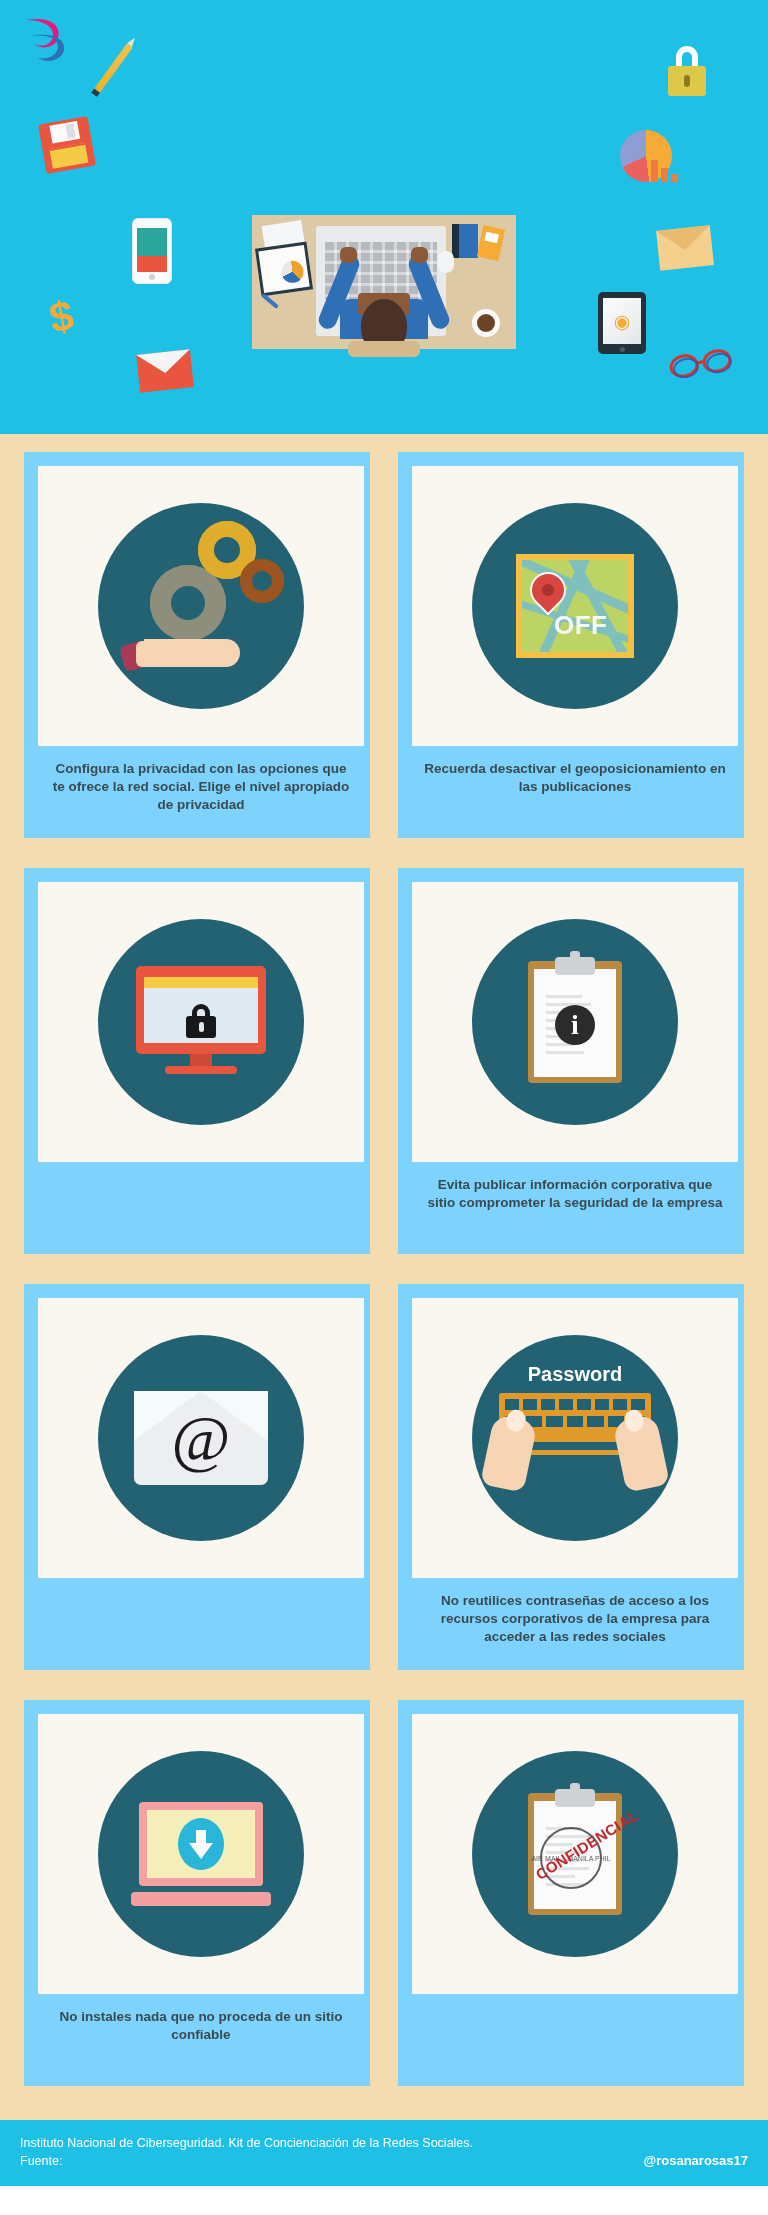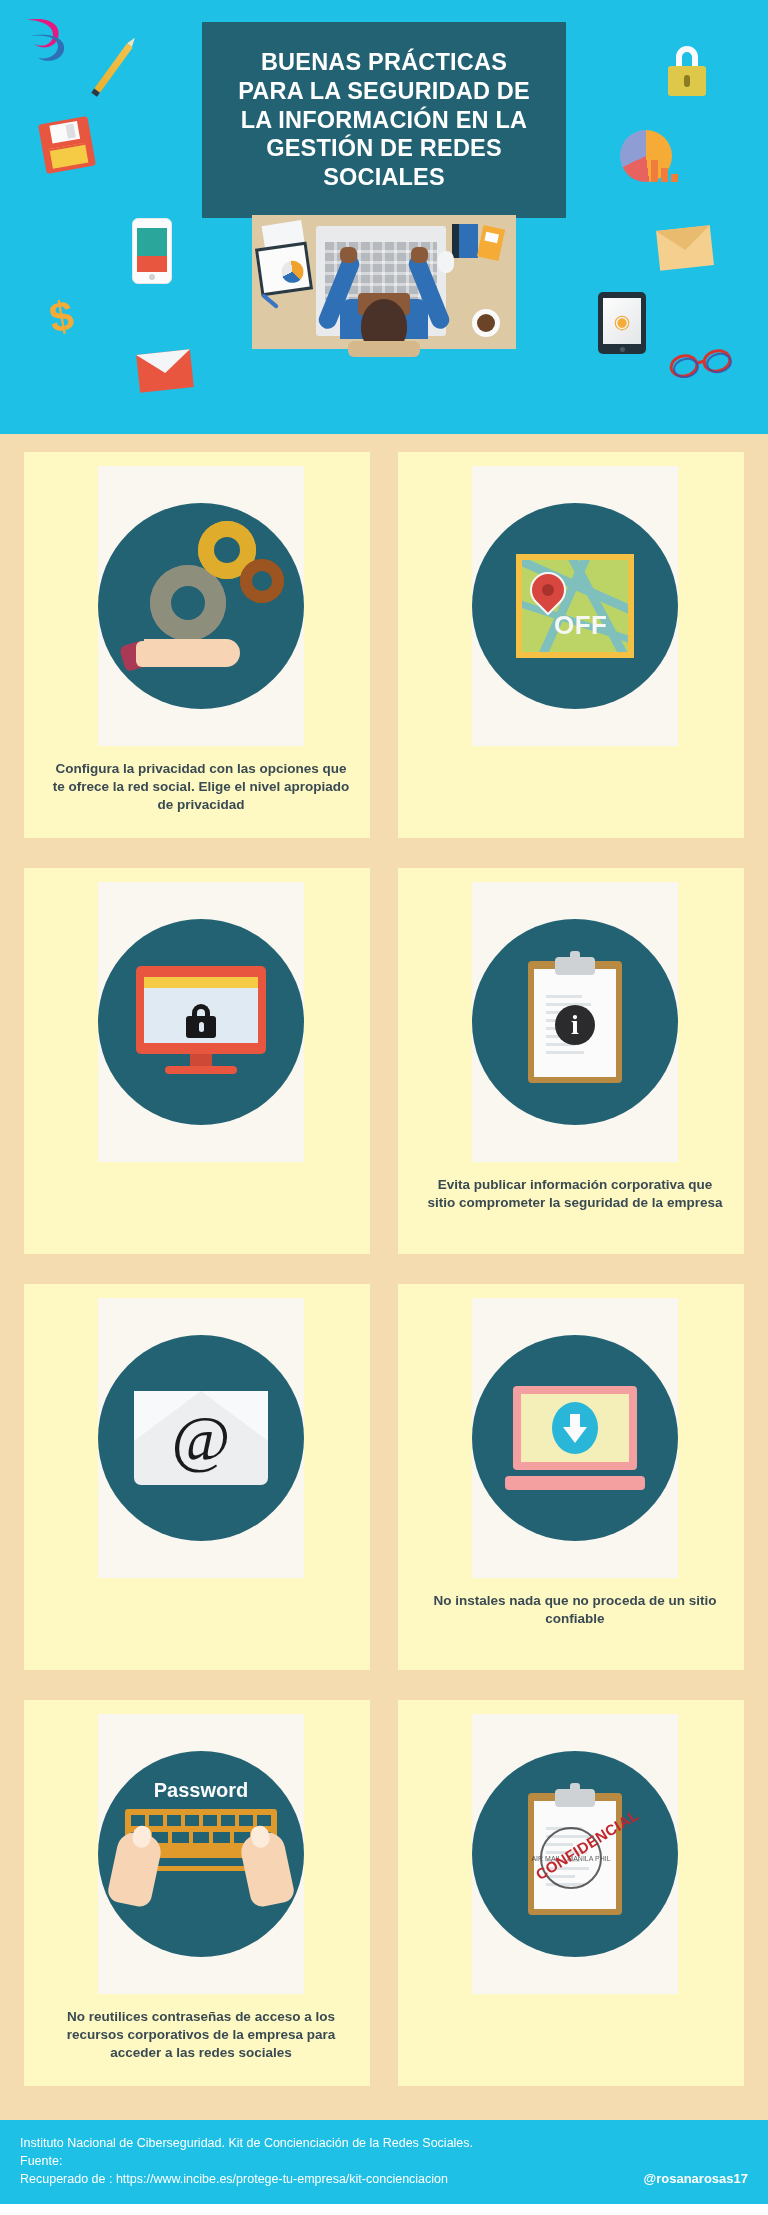--- a/index.html
+++ b/index.html
@@ -253,23 +253,23 @@
 
   
   .grid-wrap { background:#f5dcb0; padding:18px 24px 34px 24px; width:768px; }
   .grid {
     display:grid;
     grid-template-columns:1fr 1fr;
     column-gap:28px;
     row-gap:30px;
   }
   .card {
-    background:#fef9c3;
+    background:#7dd3fc;
     padding:14px 6px 0 14px;
-    display:flex; flex-direction:column;align-items:center;
+    display:flex; flex-direction:column;
   }
   .card-art {
     background:#faf7f0;
     height:280px;
     display:flex; align-items:center; justify-content:center;
   }
   .circle {
     width:206px; height:206px; border-radius:50%;
     background:#226273;
     position:relative;
@@ -566,27 +566,20 @@
         <ellipse cx="16" cy="18" rx="13" ry="10" transform="rotate(-12 16 18)"></ellipse>
         <ellipse cx="49" cy="13" rx="13" ry="10" transform="rotate(-12 49 13)"></ellipse>
         <path d="M29 15 L37 13"></path>
       </g>
       <g fill="none" stroke="#3a4ea8" stroke-width="2" opacity=".8">
         <ellipse cx="18" cy="20" rx="12" ry="9" transform="rotate(-12 18 20)"></ellipse>
         <ellipse cx="51" cy="15" rx="12" ry="9" transform="rotate(-12 51 15)"></ellipse>
       </g>
     </svg>
 
-    <div class="title-box">
-      <div class="title-text">BUENAS PRÁCTICAS
-PARA LA SEGURIDAD DE
-LA INFORMACIÓN EN LA
-GESTIÓN DE REDES
-SOCIALES</div>
-    </div>
 
     <div class="hero">
       <div class="hero-paper"></div>
       <div class="hero-book">
           <div class="chart"></div>
         </div>
       <div class="hero-pen"></div>
       <div class="hero-laptop">
         <div class="kb"></div>
           <div class="pad"></div>
@@ -641,20 +634,21 @@
                 <div class="road" style="left:-20px;top:26px;width:170px;height:9px;transform:rotate(24deg)"></div>
                 <div class="road" style="left:34px;top:-30px;width:9px;height:170px;transform:rotate(24deg)"></div>
                 <div class="road" style="left:76px;top:-30px;width:9px;height:170px;transform:rotate(-28deg)"></div>
                 <div class="road" style="left:-20px;top:62px;width:170px;height:7px;transform:rotate(18deg)"></div>
               </div>
               <div class="pin"></div>
               <div class="off-label">OFF</div>
             </div>
           </div>
         </div>
+        <div class="card-text">Recuerda desactivar el geoposicionamiento en las publicaciones</div>
       </div>
 
       <div class="card">
         <div class="card-art">
           <div class="circle">
             <div class="monitor">
               <div class="bez">
                   <div class="scr">
                     <div class="bar"></div>
                   </div>
@@ -704,68 +698,68 @@
                 <div class="flapR"></div>
               <div class="at-sym">@</div>
             </div>
           </div>
         </div>
       </div>
 
       <div class="card">
         <div class="card-art">
           <div class="circle">
+            <div class="pw-wrap">
+              <div class="pw-label">Password</div>
+              <div class="kbd">
+                <div class="row">
+                    <i></i>
+                    <i></i>
+                    <i></i>
+                    <i></i>
+                    <i></i>
+                    <i></i>
+                    <i></i>
+                    <i></i>
+                  </div>
+                <div class="row">
+                    <i></i>
+                    <i></i>
+                    <i></i>
+                    <i></i>
+                    <i></i>
+                    <i></i>
+                    <i></i>
+                  </div>
+                <div class="space"></div>
+              </div>
+              <div class="khand l"></div>
+              <div class="khand r"></div>
+            </div>
+          </div>
+        </div>
+        <div class="card-text">No reutilices contraseñas de acceso a los recursos  corporativos de la empresa para acceder a las redes sociales</div>
+      </div>
+
+      <div class="card">
+        <div class="card-art">
+          <div class="circle">
             <div class="lap">
               <div class="lid">
                   <div class="scr"></div>
                 </div>
               <div class="base"></div>
               <div class="dl">
                   <div class="stem"></div>
                   <div class="arrow"></div>
                 </div>
             </div>
           </div>
         </div>
         <div class="card-text">No instales nada que no proceda de un sitio confiable</div>
-      </div>
-
-      <div class="card">
-        <div class="card-art">
-          <div class="circle">
-            <div class="pw-wrap">
-              <div class="pw-label">Password</div>
-              <div class="kbd">
-                <div class="row">
-                    <i></i>
-                    <i></i>
-                    <i></i>
-                    <i></i>
-                    <i></i>
-                    <i></i>
-                    <i></i>
-                    <i></i>
-                  </div>
-                <div class="row">
-                    <i></i>
-                    <i></i>
-                    <i></i>
-                    <i></i>
-                    <i></i>
-                    <i></i>
-                    <i></i>
-                  </div>
-                <div class="space"></div>
-              </div>
-              <div class="khand l"></div>
-              <div class="khand r"></div>
-            </div>
-          </div>
-        </div>
-        <div class="card-text">No reutilices contraseñas de acceso a los recursos  corporativos de la empresa para acceder a las redes sociales</div>
       </div>
 
       <div class="card">
         <div class="card-art">
           <div class="circle">
             <div class="clip">
               <div class="board"></div>
               <div class="sheet">
                 <div class="lines">
                   <i style="width:62%"></i>
@@ -788,18 +782,17 @@
         </div>
       </div>
 
     </div>
   </div>
 
   <div class="footer">
     <div class="source">
       <div>Instituto Nacional de Ciberseguridad. Kit de Concienciación de la Redes Sociales.</div>
       <div>Fuente:</div>
-      <div>Recuperado de : https://www.incibe.es/protege-tu-empresa/kit-concienciacion</div>
     </div>
     <div class="handle">@rosanarosas17</div>
   </div>
 
 </div>
 
 </body></html>

